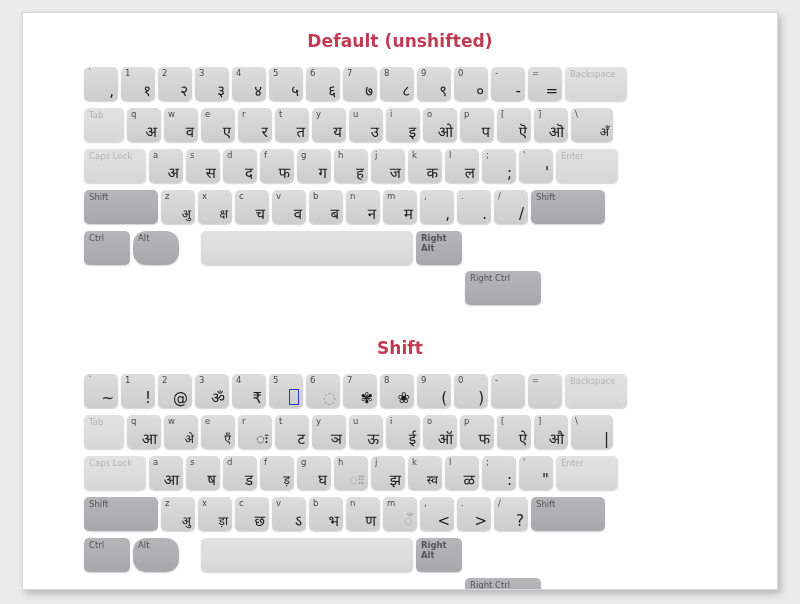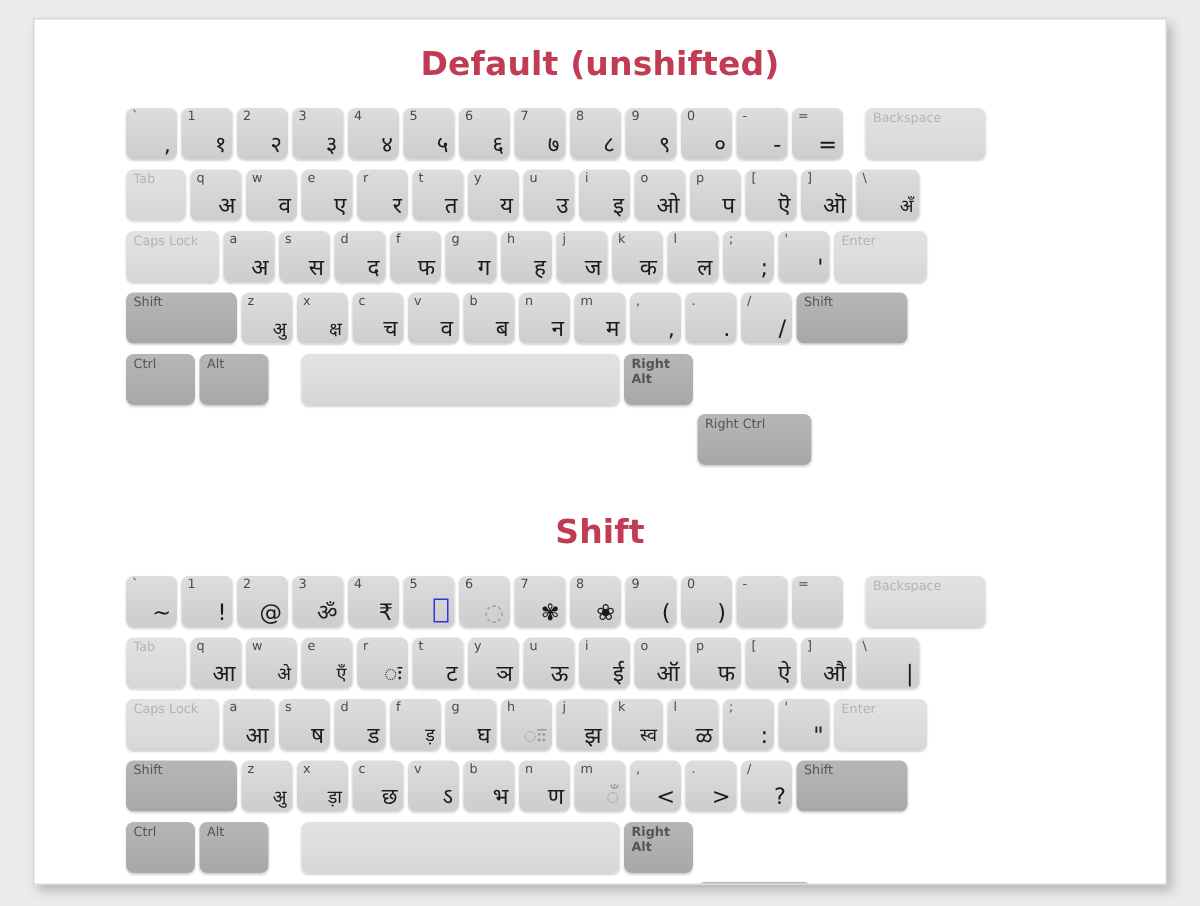--- a/index.html
+++ b/index.html
@@ -21,21 +21,21 @@
     border: 1px solid #d8d8d8;
     box-shadow: 3px 4px 7px rgba(0,0,0,0.22);
     box-sizing: border-box;
     overflow: hidden;
   }
   .section-title {
     text-align: center;
     color: #c13b52;
     font-family: "DejaVu Sans", sans-serif;
     font-weight: bold;
-    font-size: 22px;
+    font-size: 17px;
     letter-spacing: 0.1px;
   }
   .title-default { margin-top: 18px; }
   .title-shift { margin-top: 62px; }
 
   .kbd {
     position: relative;
     margin: 14px auto 0 auto;
     width: 640px;
     padding: 2px 0 4px 0;
@@ -104,29 +104,29 @@
   }
   .dotted {
     display: inline-block;
     color: #9a9a9a;
     font-size: 15px;
   }
   
   .w-tab     { width: 40px; }
   .w-caps    { width: 62px; }
   .w-shift   { width: 74px; }
-  .w-back    { width: 80px; margin-left: 12px; }
+  .w-back    { width: 62px; }
   .w-enter   { width: 62px; }
   .w-bsl     { width: 42px; }
   .w-ctrl    { width: 46px; }
   .w-alt     { width: 46px; }
   .w-space   { width: 212px; }
   .w-ralt    { width: 46px; font-weight: bold; }
   .w-rctrl   { width: 76px; margin-top: 40px; }
-  .gap-sm    { margin-right: 22px; }
+  .gap-sm    { margin-right: 22px; border-radius: 13px; }
   .gap-md    { margin-right: 37px; }
 </style>
 </head>
 <body>
 
 <div class="page">
 
   <div class="section-title title-default">Default (unshifted)</div>
   <div class="kbd" id="kbd-default">
       <div class="krow">

